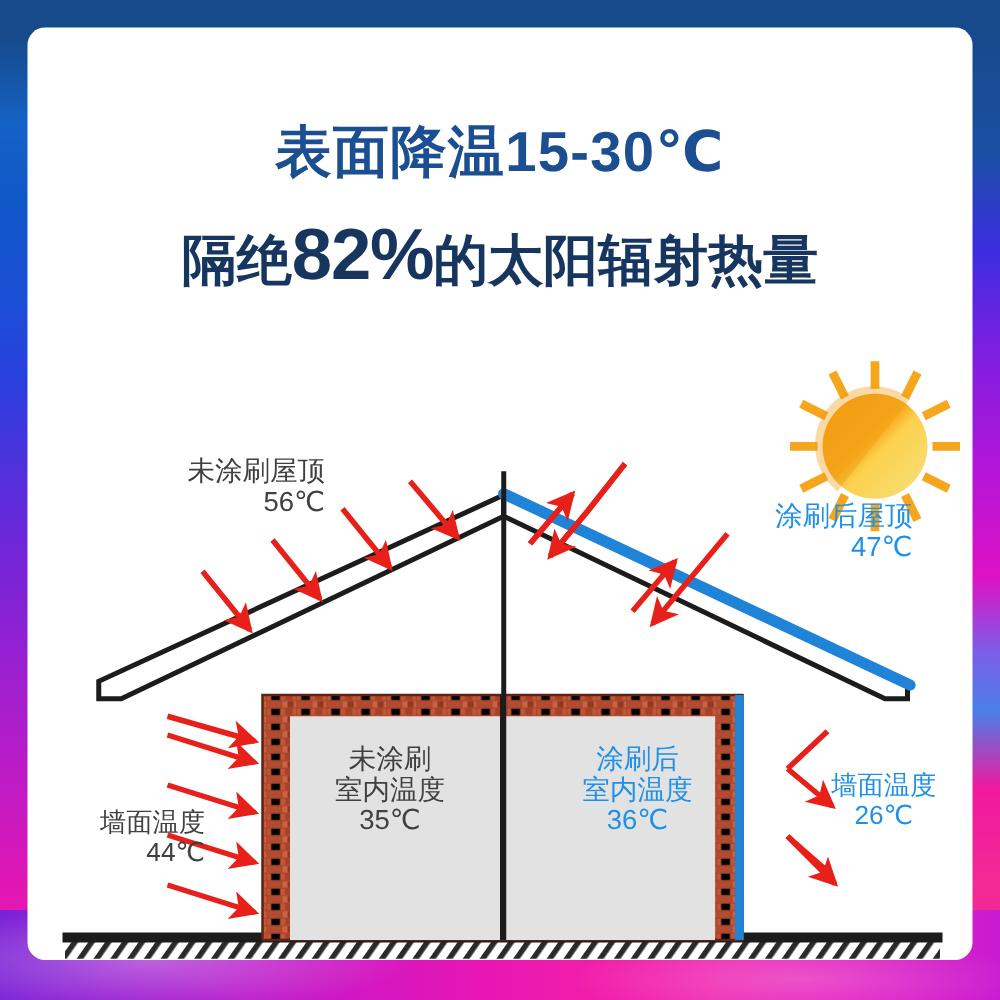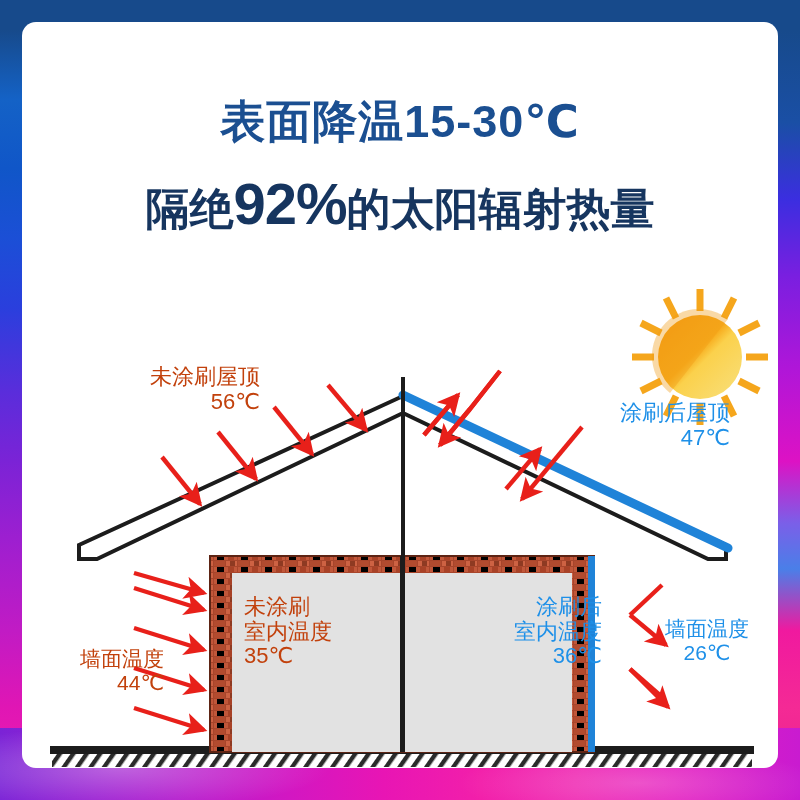--- a/index.html
+++ b/index.html
@@ -46,45 +46,45 @@
     position:absolute;left:0;top:148px;width:756px;text-align:center;
     font-size:44px;font-weight:bold;color:#16355f;letter-spacing:0px;
     white-space:nowrap;
   }
   .subline .big{font-size:58px;letter-spacing:-1px;}
   
   .stage{position:absolute;left:0;top:245px;width:756px;height:500px;}
   .stage svg{position:absolute;left:0;top:0;}
   
   .lbl{position:absolute;white-space:nowrap;line-height:1.12;}
-  .lbl.black{color:#c2410c;}
+  .lbl.black{color:#404040;}
   .lbl.blue{color:#1e90e8;}
   .l-roof-left {left:78px; top:98px; font-size:22px; text-align:right; width:160px;}
   .l-roof-right{left:548px;top:134px;font-size:22px; text-align:right;width:160px;}
   .l-wall-left {left:2px;  top:380px;font-size:21px; text-align:right; width:140px;}
   .l-wall-right{left:610px;top:350px;font-size:21px; text-align:center;width:150px;}
-  .l-in-left   {left:222px;top:328px;font-size:22px; text-align:left;width:160px;}
-  .l-in-right  {left:420px;top:328px;font-size:22px; text-align:right;width:160px;}
+  .l-in-left   {left:210px;top:328px;font-size:22px; text-align:center;width:160px;}
+  .l-in-right  {left:408px;top:328px;font-size:22px; text-align:center;width:160px;}
   .num{display:block;}
 </style>
 </head>
 <body>
 
 <div id="frame">
   <div class="band-top"></div>
   <div class="edge-left"></div>
   <div class="edge-right"></div>
   <div class="edge-bottom"></div>
 
   <div class="card">
 
     <div class="headline">表面降温15-30℃</div>
 
     <div class="subline">
-      <span>隔绝</span><span class="big">92%</span><span>的太阳辐射热量</span>
+      <span>隔绝</span><span class="big">82%</span><span>的太阳辐射热量</span>
     </div>
 
     <div class="stage">
 
       <svg width="756" height="500" viewBox="0 0 756 500">
         <defs>
           <linearGradient id="sung" x1="0" y1="0" x2="1" y2="1">
             <stop offset="0%" stop-color="#f59a12"></stop>
             <stop offset="45%" stop-color="#f7ab1c"></stop>
             <stop offset="55%" stop-color="#fbd14c"></stop>

